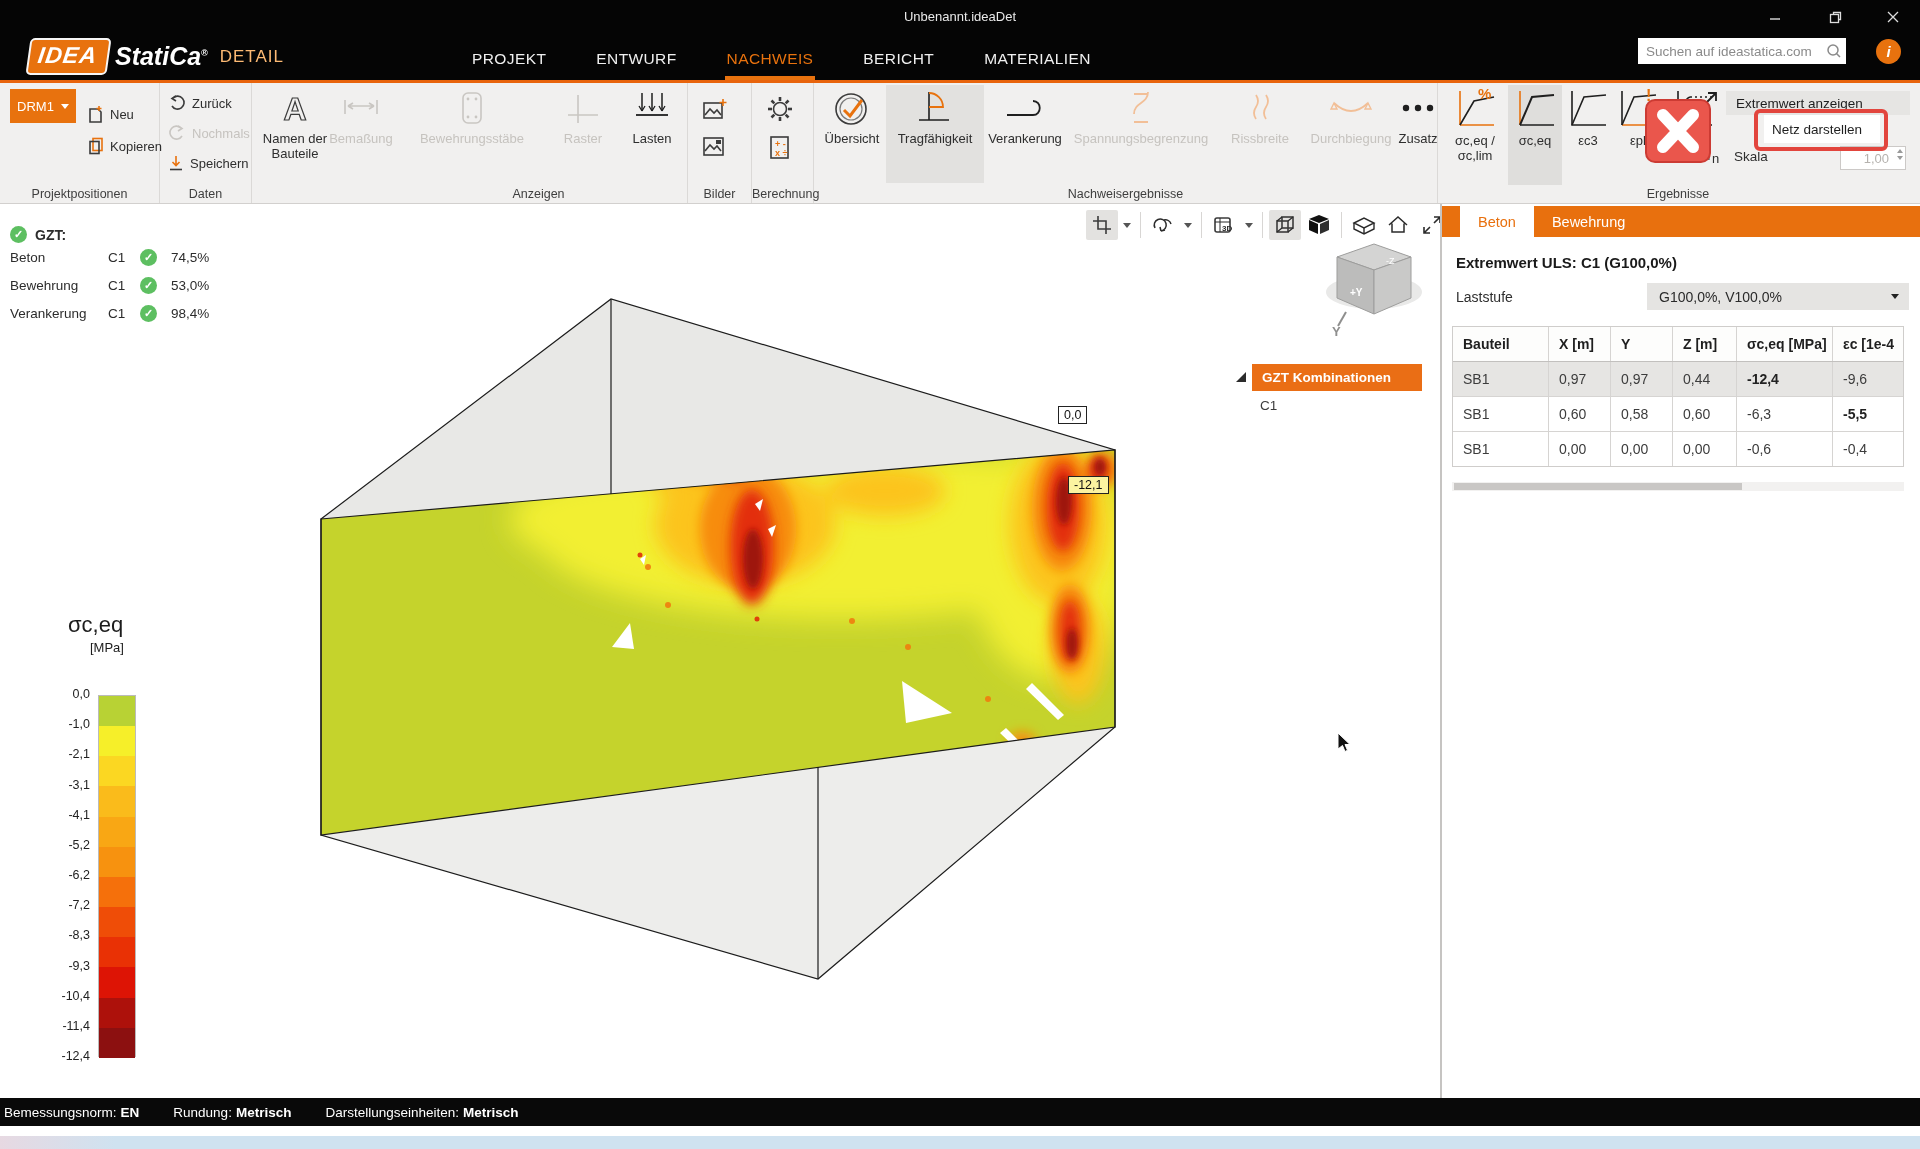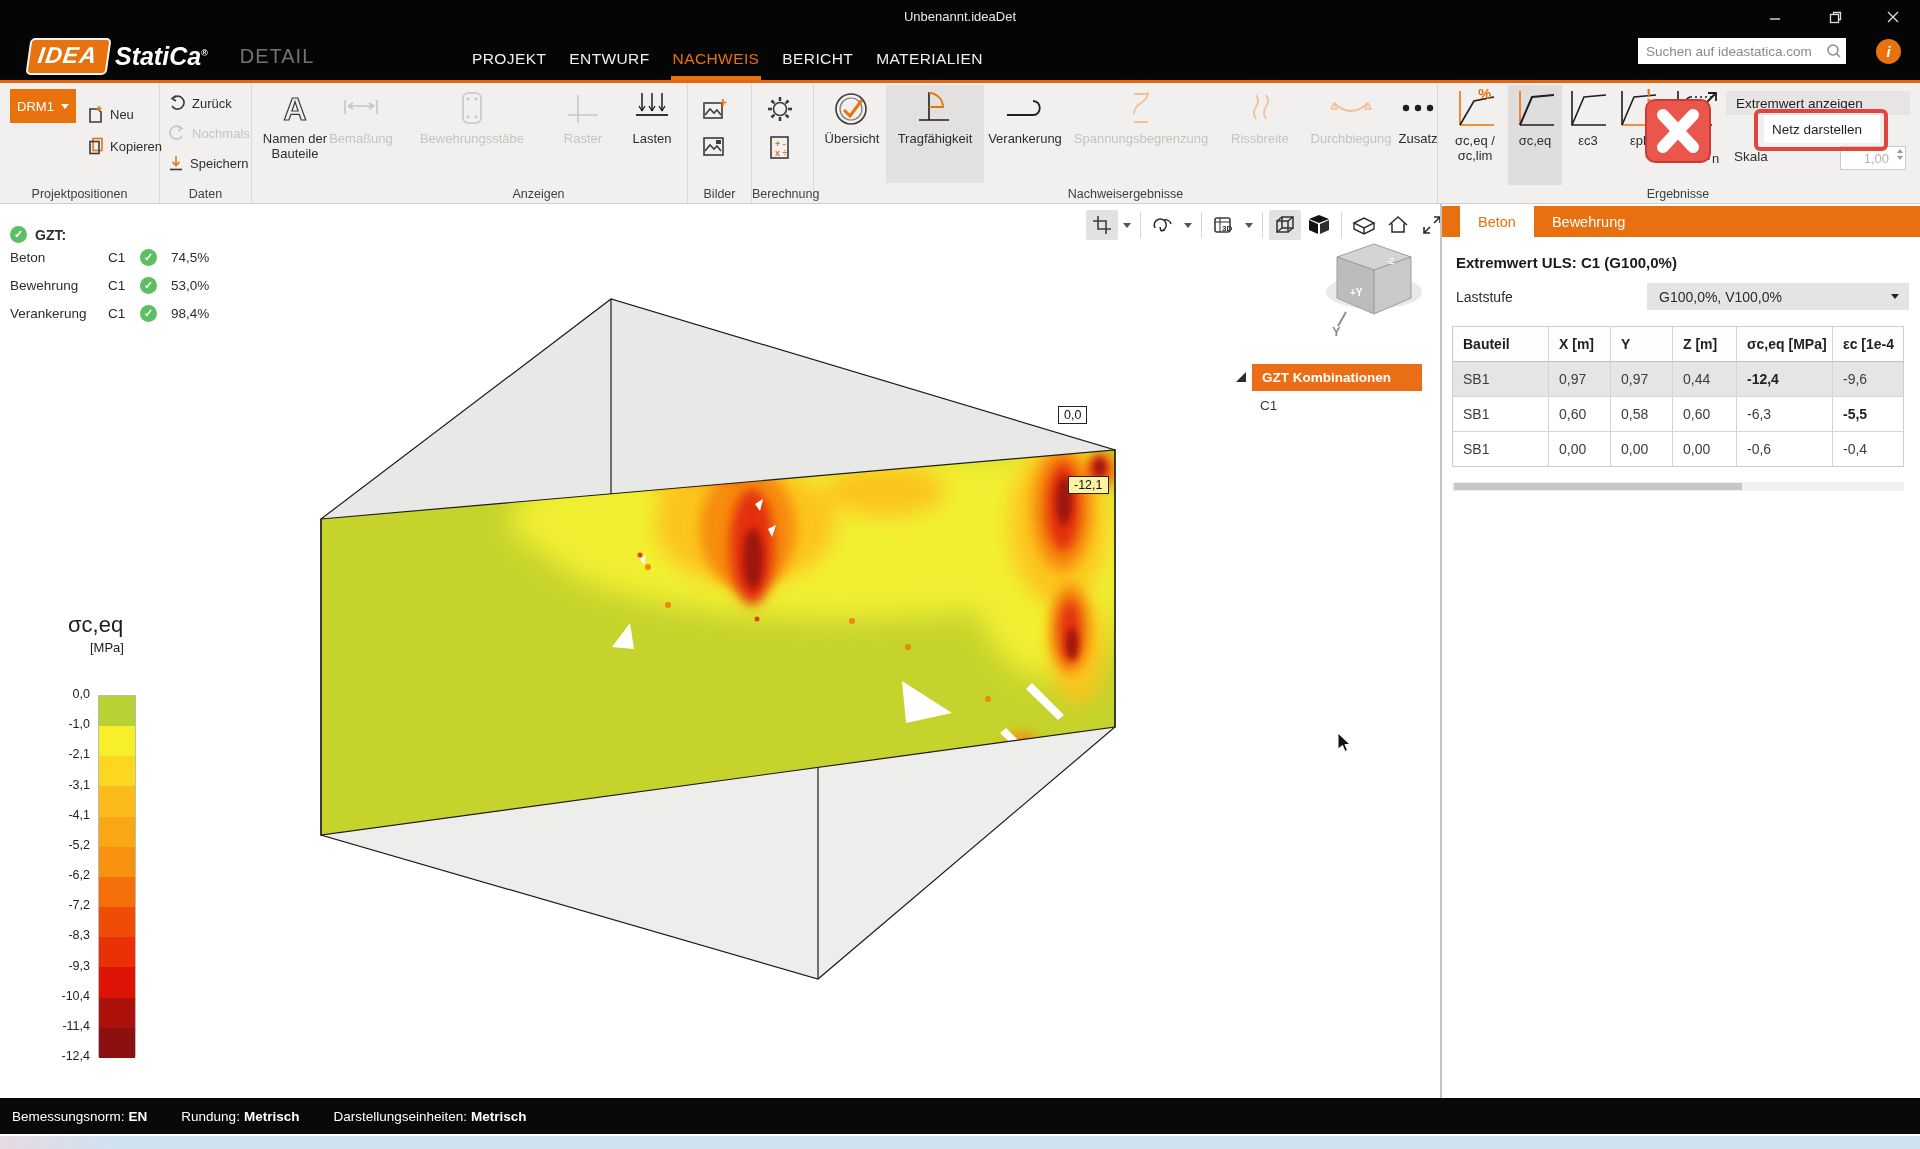--- a/index.html
+++ b/index.html
@@ -13,23 +13,23 @@
                      color:#e9e9e9; font-size:13px; }
   .winbtn { position:absolute; top:6px; width:30px; height:22px; display:flex;
             align-items:center; justify-content:center; color:#ddd; cursor:default; }
   #header { position:absolute; left:0; top:34px; width:1920px; height:46px; background:#050505; }
   #logo { position:absolute; left:28px; top:4px; display:flex; align-items:center; }
   #logo .idea-box { background:#e8720e; color:#fff; font-style:italic; font-weight:bold;
                     font-size:23px; padding:2px 10px 4px 8px; border-radius:5px;
                     transform:skewX(-8deg); letter-spacing:1px; border:2px solid #f6f6f6; }
   #logo .statica { color:#fff; font-style:italic; font-weight:bold; font-size:25px; margin-left:6px; }
   #logo .reg { color:#fff; font-size:9px; vertical-align:super; }
-  #logo .product { color:#737373; font-size:20px; margin-left:32px; letter-spacing:1px; }
+  #logo .product { color:#fdba74; font-size:17px; margin-left:12px; letter-spacing:1px; }
   #menu-tabs { position:absolute; left:470px; top:0; height:46px; display:flex;
-               align-items:flex-end; gap:19px; padding-bottom:0; }
+               align-items:flex-end; gap:46px; padding-bottom:0; }
   .menu-tab { color:#f0f0f0; font-size:15.5px; letter-spacing:.4px; padding:0 2px 12px 2px;
               cursor:pointer; }
   .menu-tab.active { color:#e8720e; border-bottom:4px solid #e8720e; padding-bottom:8px; }
   #searchbox { position:absolute; left:1638px; top:4px; width:208px; height:26px; background:#fff;
                display:flex; align-items:center; }
   #searchbox input { border:none; outline:none; flex:1; font-size:13.5px; color:#444;
                      padding-left:8px; font-family:"Liberation Sans",sans-serif; }
   #searchbox input::placeholder { color:#8a8a8a; }
   #info-btn { position:absolute; left:1876px; top:5px; width:25px; height:25px; border-radius:50%;
               background:#e8720e; color:#fff; font-weight:bold; font-style:italic; font-size:15px;
@@ -146,22 +146,22 @@
   .tcell { padding:9px 0 9px 10px; font-size:14px; color:#3c3c3c; border-right:1px solid #d6d4d2;
            white-space:nowrap; overflow:hidden; flex-shrink:0; }
   .trow.header .tcell { color:#1f1f1f; }
   .tcell.b { font-weight:bold; color:#222; }
   #table-hscroll { position:absolute; left:10px; top:278px; width:452px; height:9px;
                    background:#f2f1f0; }
   #table-hscroll .thumb { position:absolute; left:2px; top:1px; width:288px; height:7px;
                           background:#c9c7c5; }
 
   
-  #statusbar { position:absolute; left:0; top:1098px; width:1920px; height:36px; background:#090909;
-               display:flex; align-items:center; gap:34px; padding-left:12px; }
+  #statusbar { position:absolute; left:0; top:1098px; width:1920px; height:28px; background:#090909;
+               display:flex; align-items:center; gap:34px; padding-left:4px; }
   .status-item { color:#fff; font-size:13.5px; }
   .status-item b { margin-left:4px; }
   #bottom-strip { position:absolute; left:0; top:1136px; width:1920px; height:13px;
                   background:linear-gradient(90deg,#e7d9e2 0%,#cfe2f0 6%,#cfe2f0 100%); }
 
   svg { display:block; }
   .icon-stroke { stroke:#3b3b3b; fill:none; stroke-width:1.6; }
   .icon-stroke-dis { stroke:#c9c6c2; fill:none; stroke-width:1.6; }
   .icon-orange { stroke:#e8720e; fill:none; stroke-width:1.6; }
   .icon-pale { stroke:#f2bf97; fill:none; stroke-width:1.8; }

